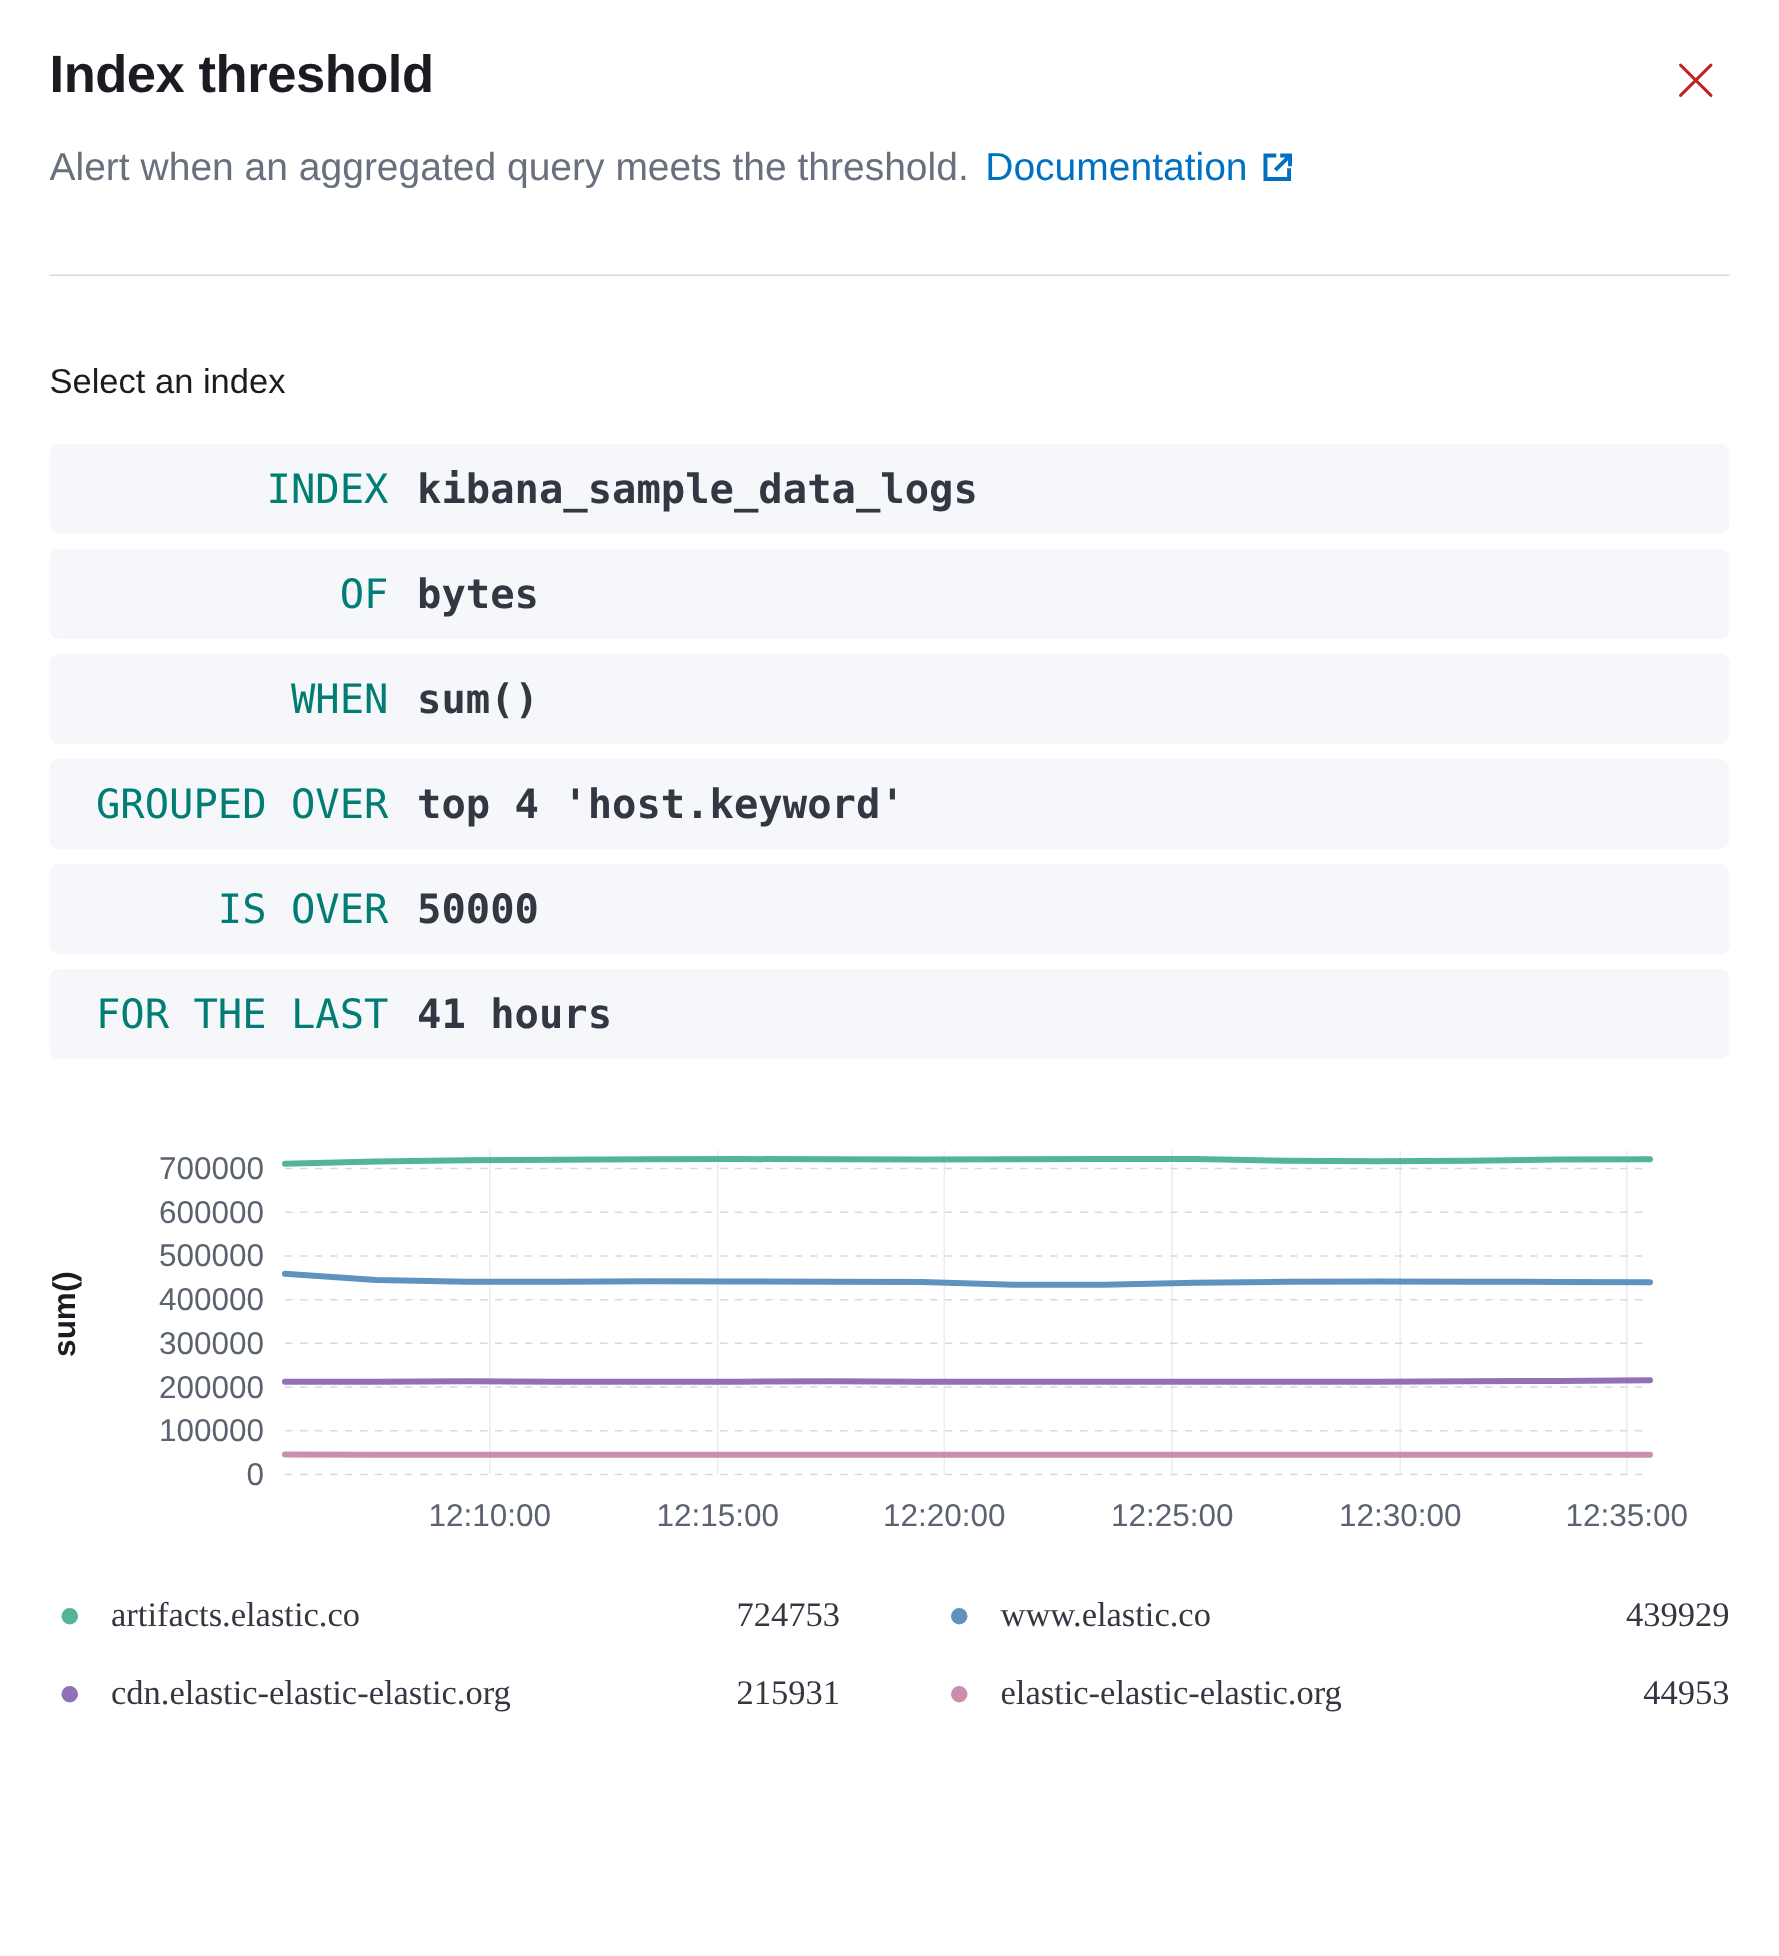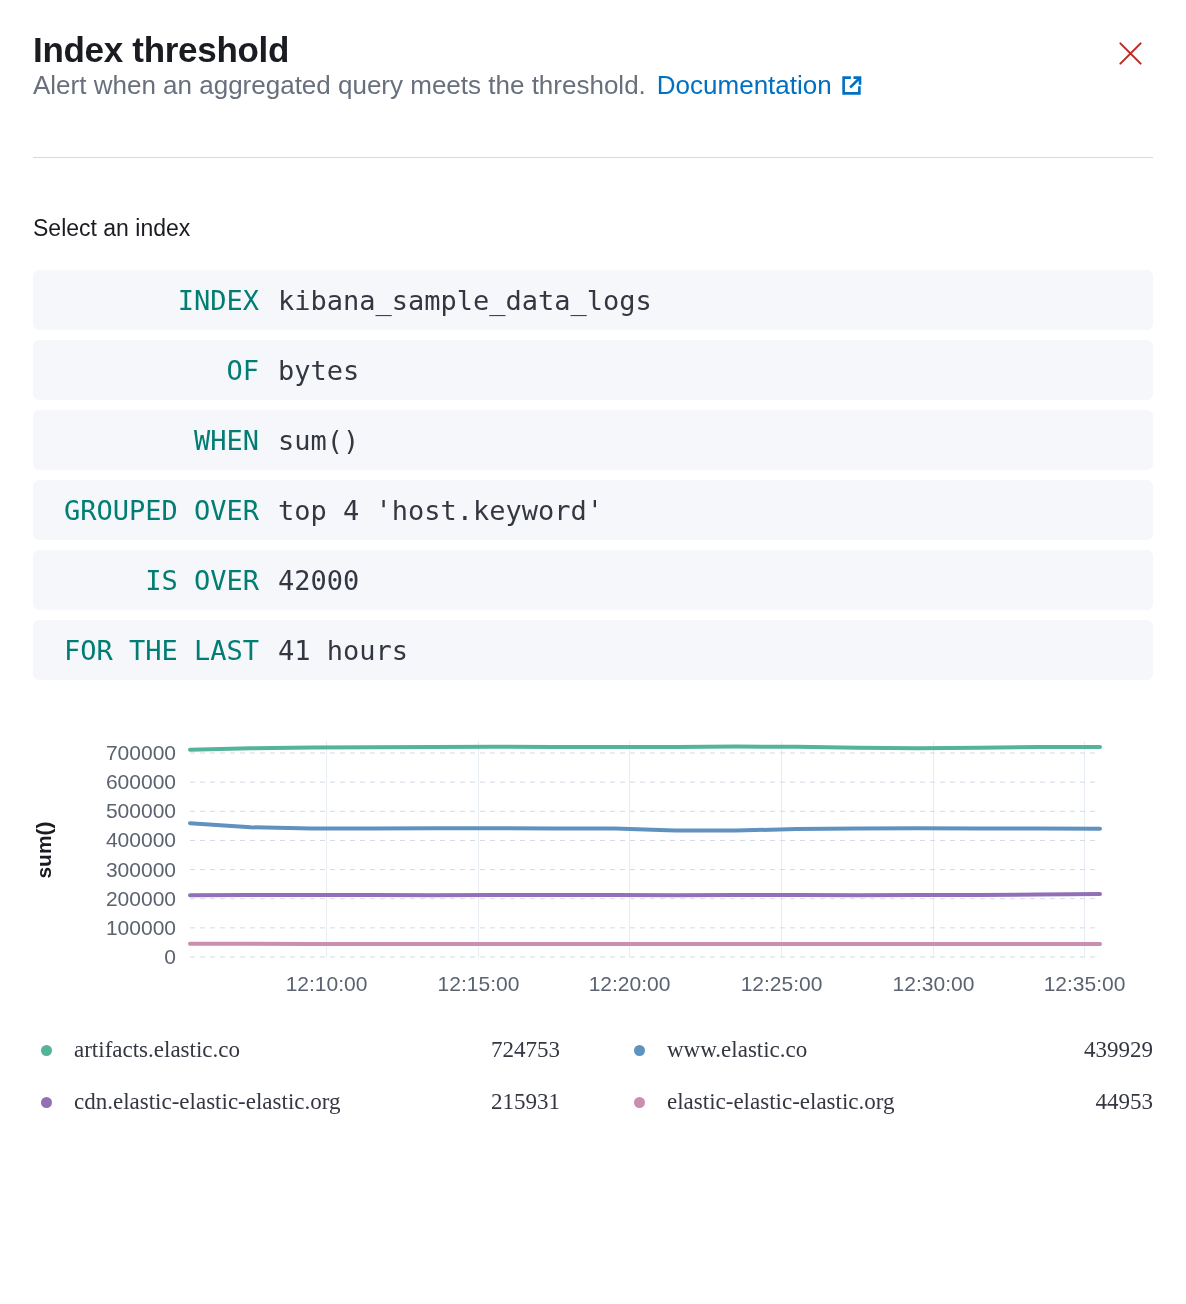--- a/index.html
+++ b/index.html
@@ -14,21 +14,21 @@
   .flyout-title {
     font-size: 35px; font-weight: 700; color: var(--heading, #1A1C21);
     letter-spacing: -0.3px;
   }
   .close-btn {
     position: absolute; top: 38px; right: 40px;
     background: none; border: none; cursor: pointer; padding: 2px;
     color: var(--close_red, #BD271E); line-height: 0;
   }
   .subtitle {
-    font-size: 26px; color: var(--muted_text, #69707D);
+    margin-top: 26px; font-size: 26px; color: var(--muted_text, #69707D);
     display: flex; align-items: center;
   }
   .doc-link {
     margin-left: 11px; color: var(--link_blue, #0071C2); text-decoration: none;
     display: inline-flex; align-items: center; cursor: pointer;
   }
   .doc-link .ext-icon { margin-left: 9px; line-height: 0; }
   .divider { border: none; border-top: 1px solid var(--divider, #D3DAE6); margin-top: 56px; }
 
   .section-heading {
@@ -38,21 +38,21 @@
   .heading-condition { margin-top: 64px; margin-bottom: 27px; }
 
   .expr {
     display: grid; grid-template-columns: 200px 1fr; column-gap: 19px; align-items: center;
     width: 100%; height: 60px; margin-bottom: 10px; padding: 0 14px 0 26px;
     background: var(--expression_bg, #F5F7FA);
     border: none; border-radius: 6px; cursor: pointer; text-align: left;
     font-family: "DejaVu Sans Mono", "Liberation Mono", monospace; font-size: 27px;
   }
   .expr-label { color: var(--keyword_teal, #017D73); text-align: right; white-space: pre; }
-  .expr-value { color: var(--text, #343741); white-space: pre; }
+  .expr-value { color: var(--text, #343741); white-space: pre; font-weight: bold; }
 
   .chart-wrap { position: relative; margin-top: 49px; }
   .y-axis-title {
     position: absolute; left: -28px; top: 108px; width: 80px; height: 26px;
     text-align: center; transform: rotate(-90deg);
     font-size: 21px; font-weight: 700; color: var(--heading, #1A1C21);
   }
   .xtick, .ytick { font-size: 21px; fill: #5c6370; font-family: "Liberation Sans", sans-serif; }
 
   .legend {
@@ -108,21 +108,21 @@
     <span class="expr-value">sum()</span>
   </button>
   <button class="expr">
     <span class="expr-label">GROUPED OVER</span>
     <span class="expr-value">top 4 'host.keyword'</span>
   </button>
 
 
   <button class="expr">
     <span class="expr-label">IS OVER</span>
-    <span class="expr-value">42000</span>
+    <span class="expr-value">50000</span>
   </button>
   <button class="expr">
     <span class="expr-label">FOR THE LAST</span>
     <span class="expr-value">41 hours</span>
   </button>
 
   <div class="chart-wrap">
     <div class="y-axis-title">sum()</div>
     <svg id="chart-svg" width="1122" height="272" viewBox="0 0 1122 272">
         <line x1="293.5" x2="293.5" y1="12" y2="228" stroke="#E8ECF3" stroke-width="1"></line>

